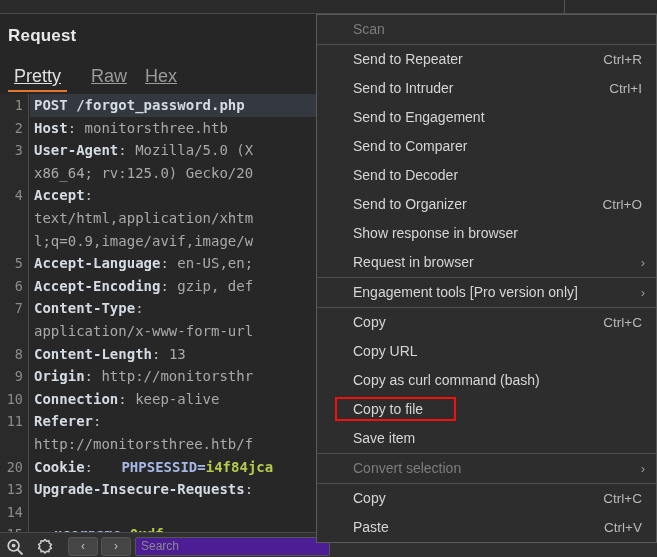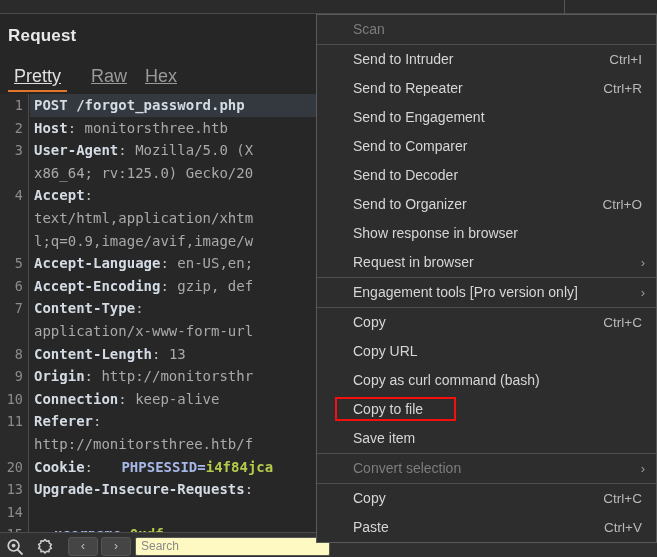--- a/index.html
+++ b/index.html
@@ -125,21 +125,21 @@
     border-radius: 3px;
     box-sizing: border-box;
     color: #bfbfbf;
     font-size: 12px;
     text-align: center;
     line-height: 17px;
   }
   .bb-search {
     position: absolute; left: 135px; top: 4px;
     width: 195px; height: 19px;
-    background: #fef9c3;
+    background: #4c1d95;
     border: 1px solid #555;
     border-radius: 2px;
     box-sizing: border-box;
     color: #8a8a8a;
     font-size: 12px;
     line-height: 17px;
     padding-left: 5px;
     font-family: "Liberation Sans", sans-serif;
   }
   .editor-vsplit {
@@ -280,22 +280,22 @@
       <span class="bb-btn" style="left:68px">‹</span>
       <span class="bb-btn" style="left:101px">›</span>
       <span class="bb-search">Search</span>
     </div>
 
   </div>
 
   <div class="ctx-menu" id="ctx-menu">
       <div class="ctx-item disabled"><span>Scan</span></div>
       <div class="ctx-sep"></div>
+      <div class="ctx-item"><span>Send to Repeater</span><span class="accel">Ctrl+R</span></div>
       <div class="ctx-item"><span>Send to Intruder</span><span class="accel">Ctrl+I</span></div>
-      <div class="ctx-item"><span>Send to Repeater</span><span class="accel">Ctrl+R</span></div>
       <div class="ctx-item"><span>Send to Engagement</span></div>
       <div class="ctx-item"><span>Send to Comparer</span></div>
       <div class="ctx-item"><span>Send to Decoder</span></div>
       <div class="ctx-item"><span>Send to Organizer</span><span class="accel">Ctrl+O</span></div>
       <div class="ctx-item"><span>Show response in browser</span></div>
       <div class="ctx-item"><span>Request in browser</span><span class="chev">›</span></div>
       <div class="ctx-sep"></div>
       <div class="ctx-item"><span>Engagement tools [Pro version only]</span><span class="chev">›</span></div>
       <div class="ctx-sep"></div>
       <div class="ctx-item"><span>Copy</span><span class="accel">Ctrl+C</span></div>

